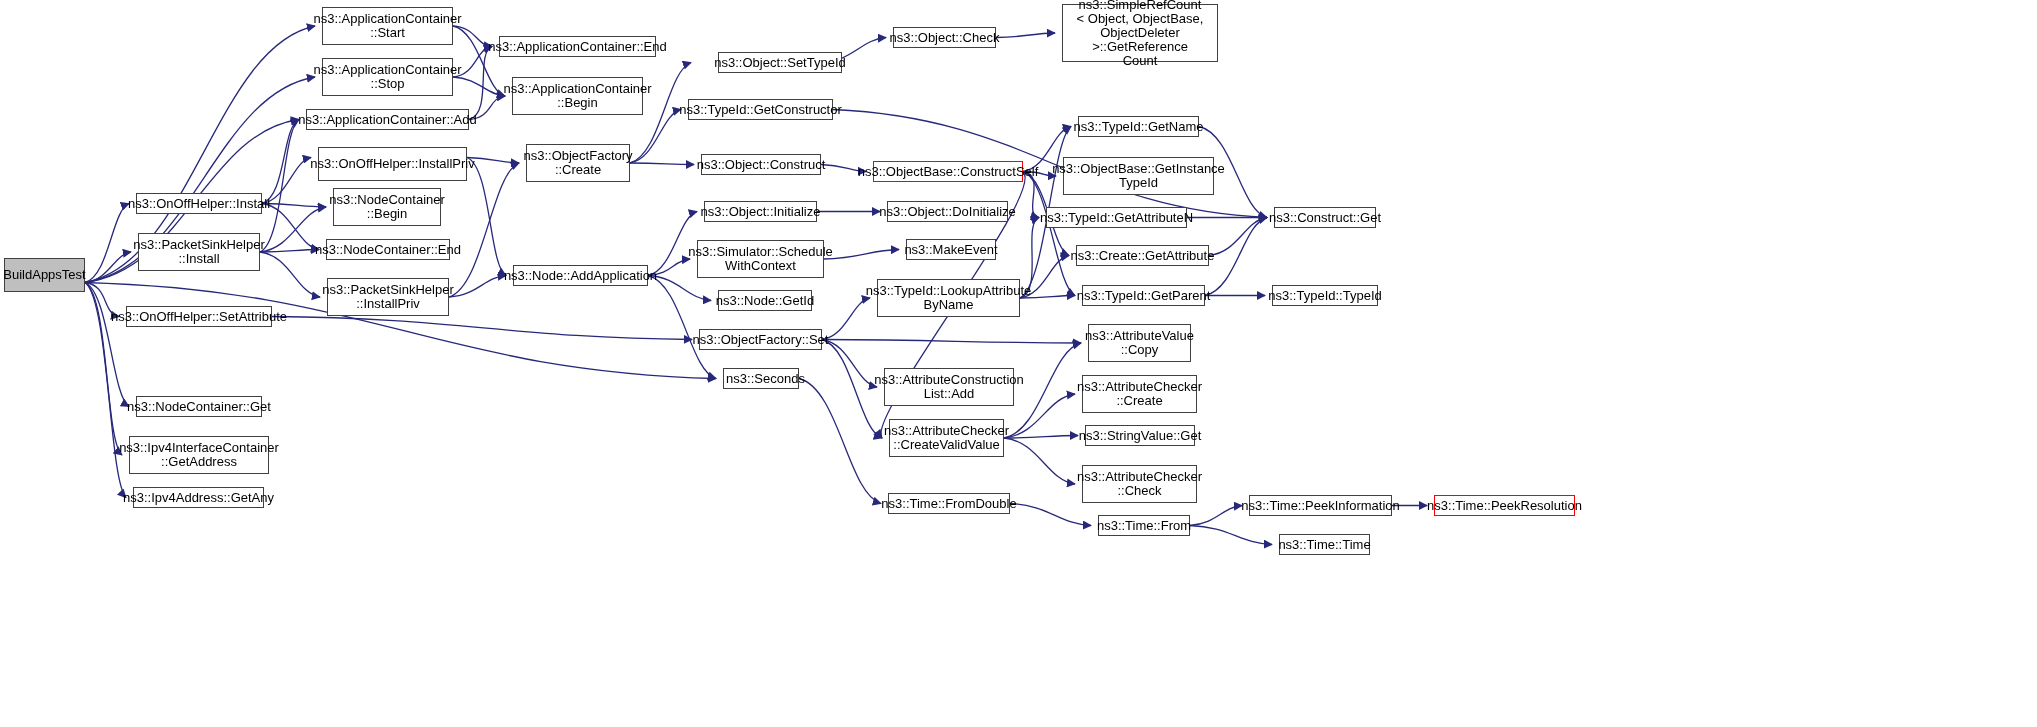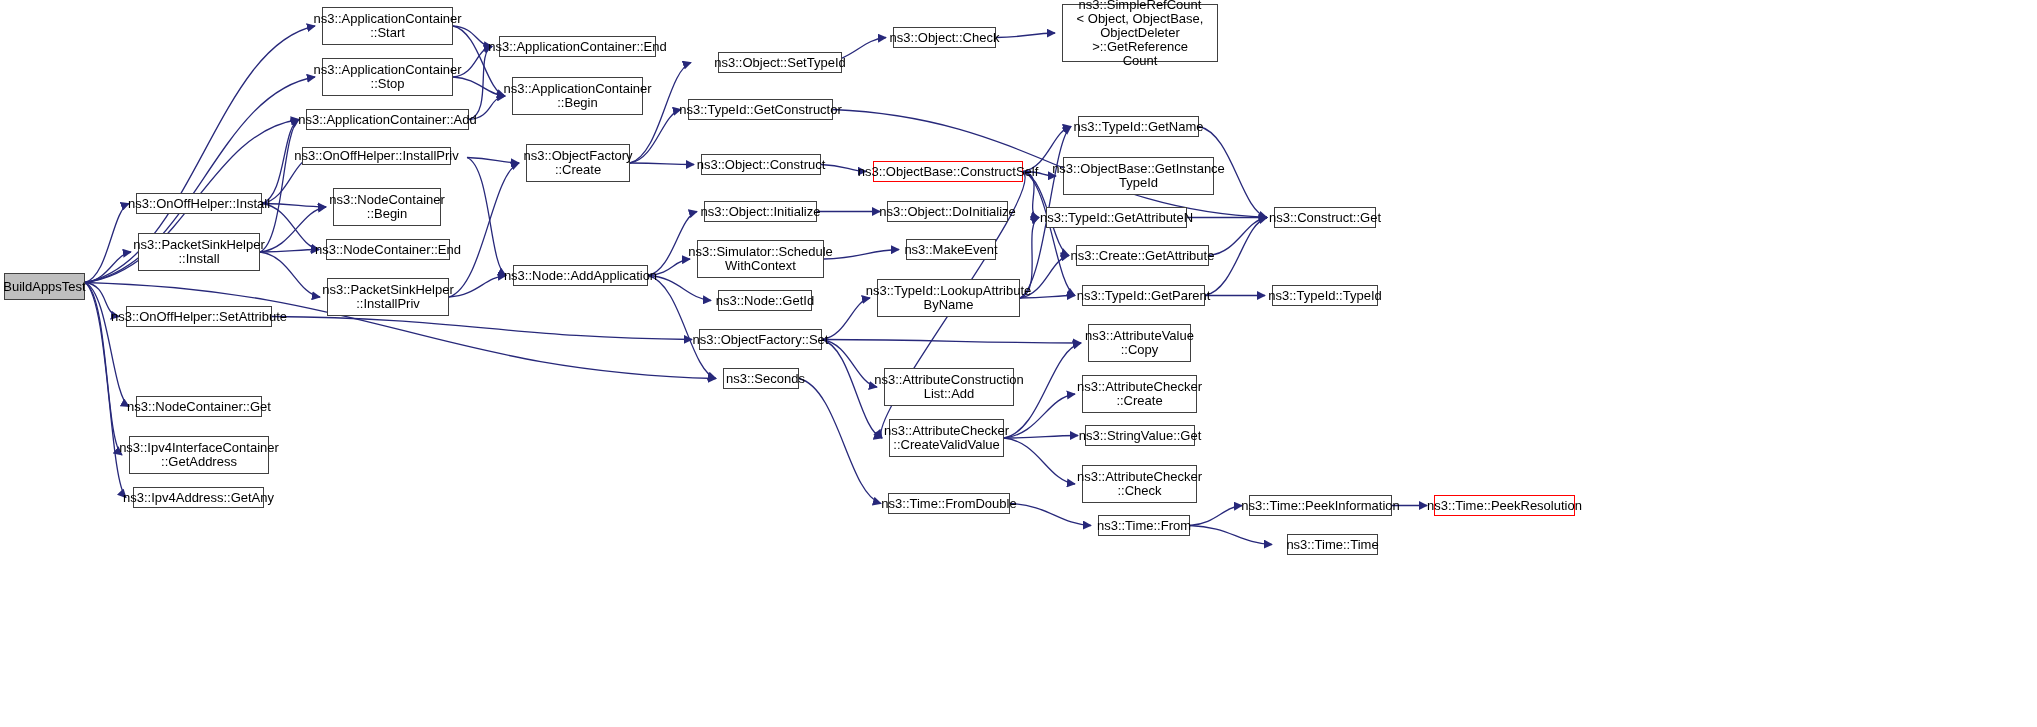--- a/index.html
+++ b/index.html
@@ -124,30 +124,30 @@
         <path d="M 1209 255.5 C 1238.25 252.46, 1244.75 220.54, 1267 217.5" marker-end="url(#arrow)"></path>
         <path d="M 1205 295.5 C 1236.05 289.26, 1242.95 223.74, 1267 217.5" marker-end="url(#arrow)"></path>
         <path d="M 1205 295.5 C 1235.15 295.5, 1241.85 295.5, 1265 295.5" marker-end="url(#arrow)"></path>
         <path d="M 1199 126.5 C 1232.75 133.78, 1240.25 210.22, 1267 217.5" marker-end="url(#arrow)"></path>
         <path d="M 1190 525.5 C 1216.55 523.9, 1222.45 507.1, 1242 505.5" marker-end="url(#arrow)"></path>
         <path d="M 1190 525.5 C 1230.05 527.02, 1238.95 542.98, 1272 544.5" marker-end="url(#arrow)"></path>
         <path d="M 1392 505.5 C 1416 505.5, 1410 505.5, 1427 505.5" marker-end="url(#arrow)"></path>
       </g>
   </svg>
   <div id="node-layer">
-      <div class="node root" style="left: 4px; top: 273px; width: 81px; height: 27px;">BuildAppsTest</div>
+      <div class="node root" style="left: 4px; top: 258px; width: 81px; height: 34px;">BuildAppsTest</div>
       <div class="node" style="left: 322px; top: 7px; width: 131px; height: 38px;">ns3::ApplicationContainer
 ::Start</div>
       <div class="node" style="left: 322px; top: 58px; width: 131px; height: 38px;">ns3::ApplicationContainer
 ::Stop</div>
       <div class="node" style="left: 306px; top: 109px; width: 163px; height: 21px;">ns3::ApplicationContainer::Add</div>
       <div class="node" style="left: 499px; top: 36px; width: 157px; height: 21px;">ns3::ApplicationContainer::End</div>
       <div class="node" style="left: 512px; top: 77px; width: 131px; height: 38px;">ns3::ApplicationContainer
 ::Begin</div>
-      <div class="node" style="left: 302px; top: 147px; width: 149px; height: 18px;">ns3::OnOffHelper::InstallPriv</div>
+      <div class="node" style="left: 318px; top: 147px; width: 149px; height: 34px;">ns3::OnOffHelper::InstallPriv</div>
       <div class="node" style="left: 136px; top: 193px; width: 126px; height: 21px;">ns3::OnOffHelper::Install</div>
       <div class="node" style="left: 138px; top: 233px; width: 122px; height: 38px;">ns3::PacketSinkHelper
 ::Install</div>
       <div class="node" style="left: 333px; top: 188px; width: 108px; height: 38px;">ns3::NodeContainer
 ::Begin</div>
       <div class="node" style="left: 326px; top: 239px; width: 124px; height: 21px;">ns3::NodeContainer::End</div>
       <div class="node" style="left: 327px; top: 278px; width: 122px; height: 38px;">ns3::PacketSinkHelper
 ::InstallPriv</div>
       <div class="node" style="left: 126px; top: 306px; width: 146px; height: 21px;">ns3::OnOffHelper::SetAttribute</div>
       <div class="node" style="left: 136px; top: 396px; width: 126px; height: 21px;">ns3::NodeContainer::Get</div>
@@ -191,16 +191,16 @@
 ::Copy</div>
       <div class="node" style="left: 1082px; top: 375px; width: 115px; height: 38px;">ns3::AttributeChecker
 ::Create</div>
       <div class="node" style="left: 1085px; top: 425px; width: 110px; height: 21px;">ns3::StringValue::Get</div>
       <div class="node" style="left: 1082px; top: 465px; width: 115px; height: 38px;">ns3::AttributeChecker
 ::Check</div>
       <div class="node" style="left: 1098px; top: 515px; width: 92px; height: 21px;">ns3::Time::From</div>
       <div class="node" style="left: 1274px; top: 207px; width: 102px; height: 21px;">ns3::Construct::Get</div>
       <div class="node" style="left: 1272px; top: 285px; width: 106px; height: 21px;">ns3::TypeId::TypeId</div>
       <div class="node" style="left: 1249px; top: 495px; width: 143px; height: 21px;">ns3::Time::PeekInformation</div>
-      <div class="node" style="left: 1279px; top: 534px; width: 91px; height: 21px; margin-left: 8px;">ns3::Time::Time</div>
+      <div class="node" style="left: 1279px; top: 534px; width: 91px; height: 21px;">ns3::Time::Time</div>
       <div class="node highlight" style="left: 1434px; top: 495px; width: 141px; height: 21px;">ns3::Time::PeekResolution</div>
     </div>
 </div>
 
 </body></html>

